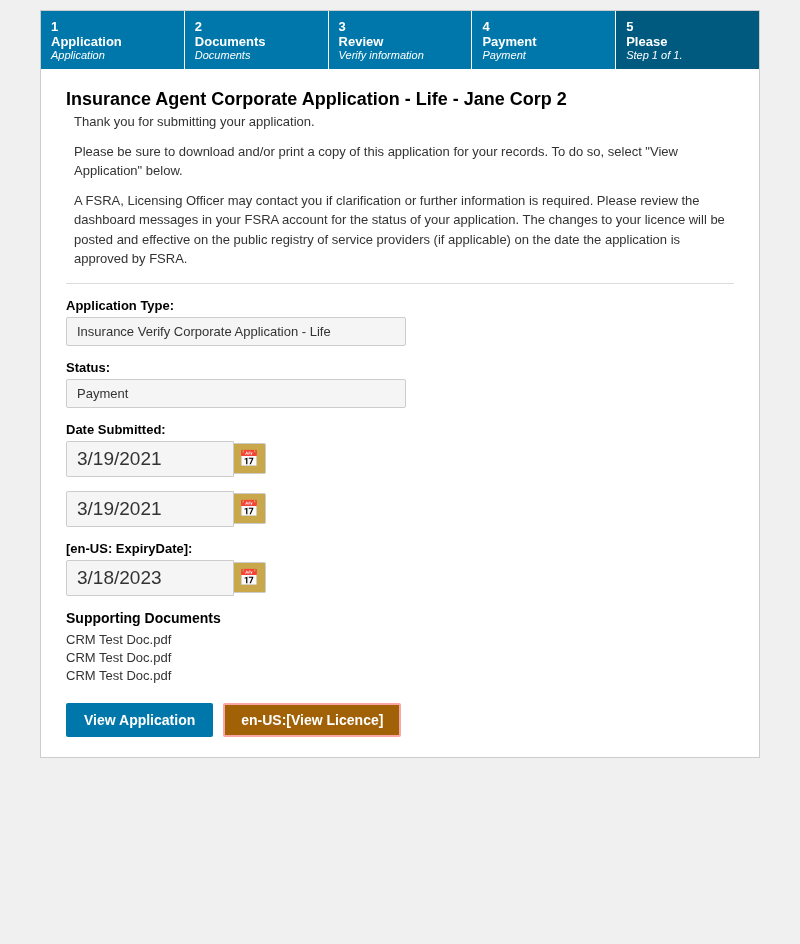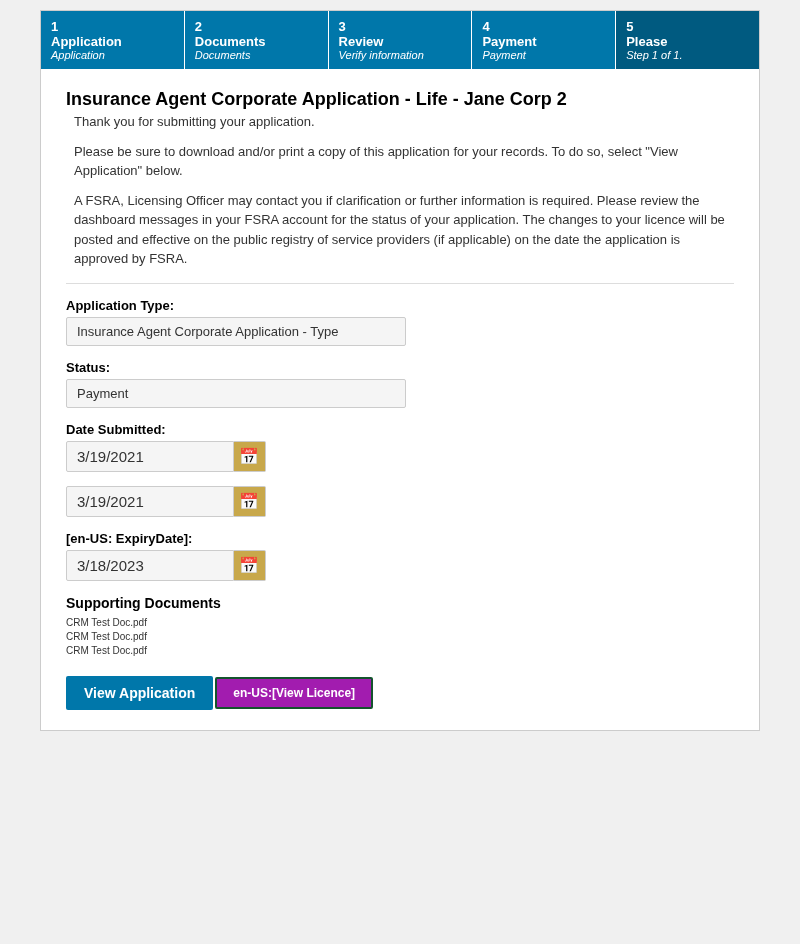--- a/index.html
+++ b/index.html
@@ -88,21 +88,21 @@
     .date-input-wrap {
       display: flex;
       align-items: center;
       width: 200px;
     }
     .date-input {
       flex: 1;
       padding: 6px 10px;
       border: 1px solid #ccc;
       background: #f5f5f5;
-      font-size: 15px;
+      font-size: 19px;
       color: #333;
       border-radius: 2px 0 0 2px;
     }
     .date-icon-btn {
       width: 32px;
       height: 31px;
       background: #c8a84b;
       border: 1px solid #ccc;
       border-left: none;
       border-radius: 0 2px 2px 0;
@@ -117,46 +117,46 @@
     }
     .supporting-docs-section {
       margin-bottom: 16px;
     }
     .supporting-docs-title {
       font-weight: bold;
       font-size: 14px;
       margin-bottom: 6px;
     }
     .doc-item {
-      font-size: 10px;
+      font-size: 13px;
       color: #333;
       margin-bottom: 3px;
     }
     .button-row {
       display: flex;
-      gap: 2px;
+      gap: 10px;
       margin-top: 20px;
       align-items: center;
     }
     .btn-view-app {
       background: #0077aa;
       color: #fff;
       border: none;
       padding: 9px 18px;
       font-size: 14px;
       font-weight: bold;
       cursor: pointer;
       border-radius: 2px;
     }
     .btn-view-licence {
-      background: #a21caf;
-      color: #fff;
-      border: 2px solid #14532d;
+      background: #a16207;
+      color: #fff;
+      border: 2px solid #fca5a5;
       padding: 7px 16px;
-      font-size: 12px;
+      font-size: 14px;
       font-weight: bold;
       cursor: pointer;
       border-radius: 2px;
     }
     .divider {
       border: none;
       border-top: 1px solid #ddd;
       margin: 14px 0;
     }
   </style>
@@ -198,21 +198,21 @@
 
     <p class="intro-text">Thank you for submitting your application.</p>
     <p class="intro-text">Please be sure to download and/or print a copy of this application for your records. To do so, select "View Application" below.</p>
     <p class="intro-text">A FSRA, Licensing Officer may contact you if clarification or further information is required. Please review the dashboard messages in your FSRA account for the status of your application. The changes to your licence will be posted and effective on the public registry of service providers (if applicable) on the date the application is approved by FSRA.</p>
 
     <hr class="divider">
 
 
     <div class="field-group">
       <div class="field-label">Application Type:</div>
-      <div class="field-input">Insurance Agent Corporate Application - Type</div>
+      <div class="field-input">Insurance Verify Corporate Application - Life</div>
     </div>
 
     <div class="field-group">
       <div class="field-label">Status:</div>
       <div class="field-input">Payment</div>
     </div>
 
     <div class="field-group">
       <div class="field-label">Date Submitted:</div>
       <div class="date-input-wrap">

